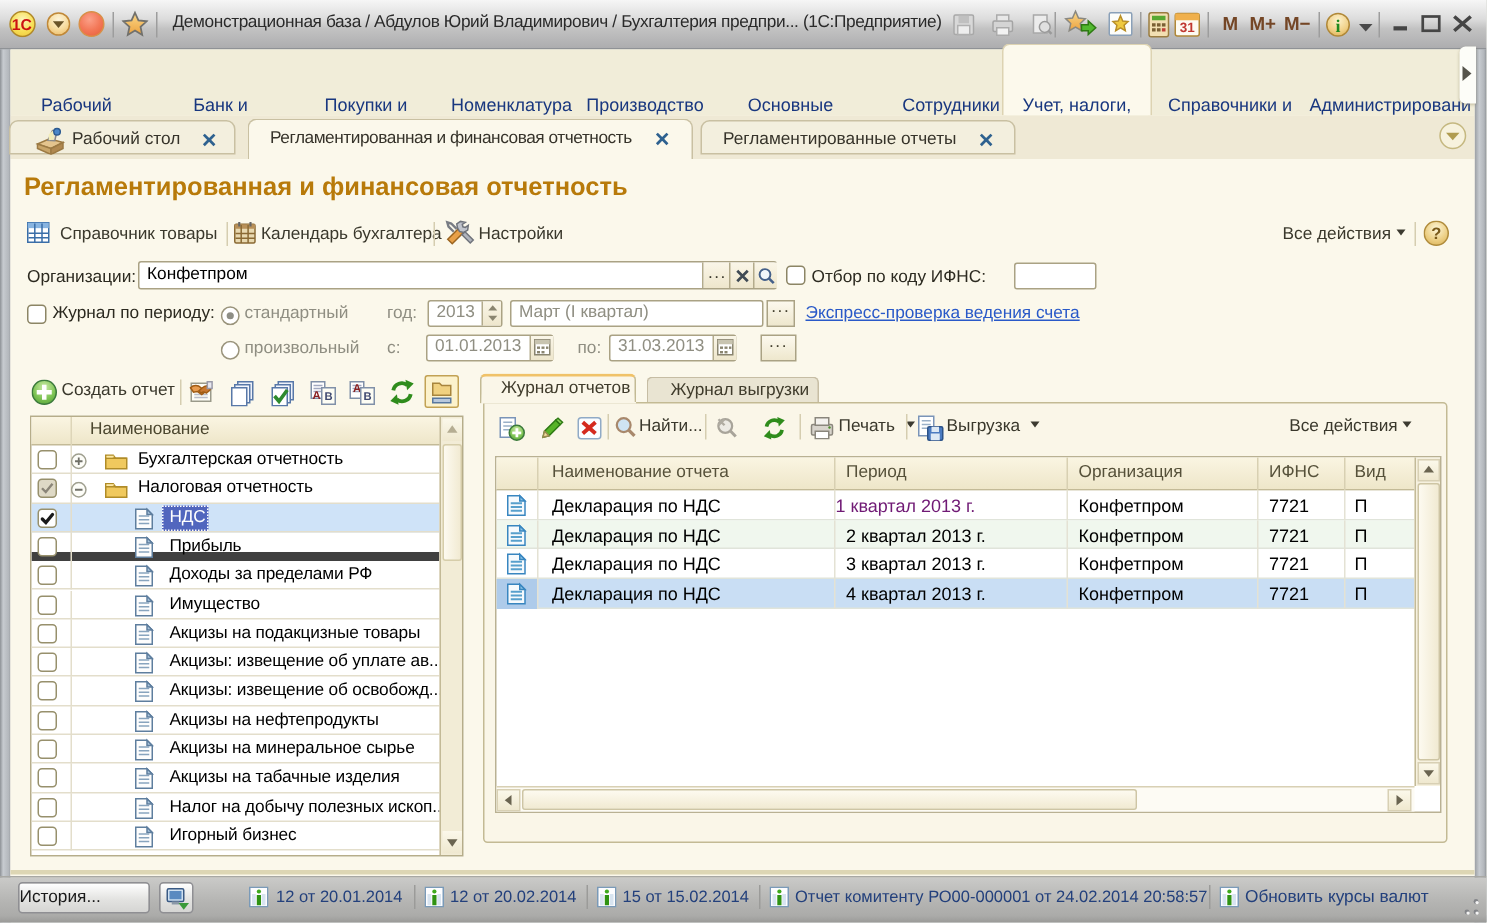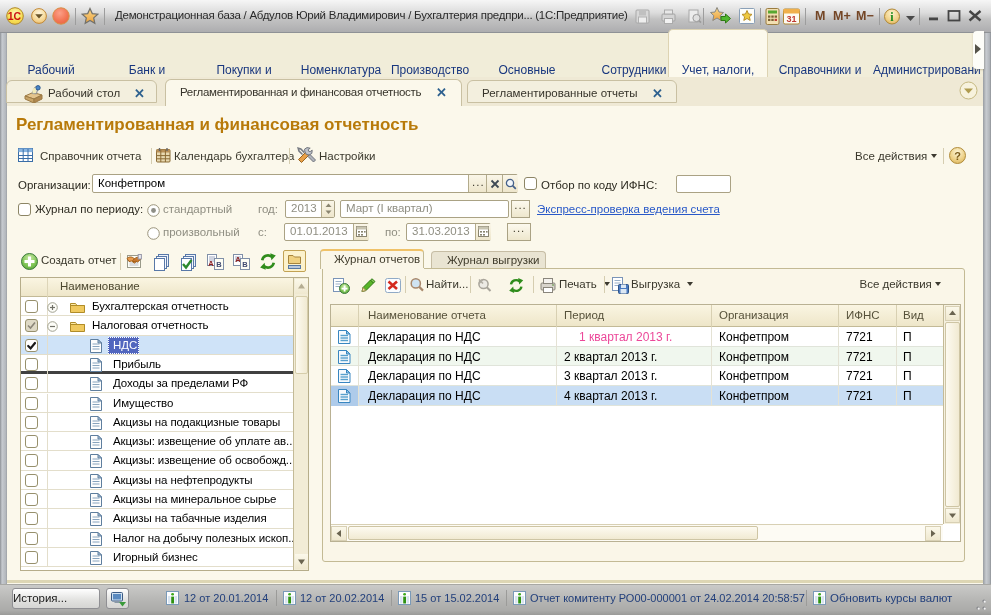--- a/index.html
+++ b/index.html
@@ -219,21 +219,21 @@
     <div class="abs" style="left:9px;top:9px;font-size:17px;font-weight:bold;color:#b87a0a">Регламентированная и финансовая отчетность</div>
 
     <svg class="abs" style="left:11px;top:42px" width="16" height="15">
       <rect x="0.5" y="0.5" width="14" height="13" fill="#fff" stroke="#3a6ea8"></rect>
       <rect x="0.5" y="0.5" width="14" height="3.6" fill="#88b4e0"></rect>
       <line x1="5.2" y1="1" x2="5.2" y2="13.5" stroke="#3a6ea8"></line>
         <line x1="10" y1="1" x2="10" y2="13.5" stroke="#3a6ea8"></line>
       <line x1="1" y1="7.5" x2="14.5" y2="7.5" stroke="#3a6ea8"></line>
         <line x1="1" y1="10.5" x2="14.5" y2="10.5" stroke="#3a6ea8"></line>
     </svg>
-    <div class="abs" style="left:33px;top:44px;color:#3a382c">Справочник отчета</div>
+    <div class="abs" style="left:33px;top:44px;color:#3a382c">Справочник товары</div>
     <div class="sepv" style="left:144px;top:42px;height:16px"></div>
     <svg class="abs" style="left:148px;top:41px" width="17" height="17">
       <rect x="1.5" y="2.5" width="13.5" height="12.5" rx="1" fill="#e8d9b0" stroke="#8a6a34"></rect>
       <rect x="1.5" y="2.5" width="13.5" height="3" fill="#b89058"></rect>
       <g stroke="#8a6a34">
           <line x1="5.8" y1="3" x2="5.8" y2="15"></line>
           <line x1="10.4" y1="3" x2="10.4" y2="15"></line>
           <line x1="2" y1="8.6" x2="15" y2="8.6"></line>
           <line x1="2" y1="11.8" x2="15" y2="11.8"></line>
         </g>
@@ -463,21 +463,21 @@
               <circle cx="5.5" cy="5.5" r="4.8" fill="#fdfdf8" stroke="#a0a090"></circle>
               <line x1="3" y1="5.5" x2="8" y2="5.5" stroke="#707068" stroke-width="1.2"></line>
             </svg>
         <svg class="abs" style="left:48px;top:3px" width="17" height="14">
               <path d="M1.5 3.5 L6.5 3.5 L8 5.5 L15.5 5.5 L15.5 12.5 L1.5 12.5 Z" fill="#f0c95e" stroke="#b08c28"></path>
               <path d="M1.5 5.5 L15.5 5.5" stroke="#b08c28"></path>
               <path d="M2 5 L6 5 L7.3 3.9 L2 3.9 Z" fill="#fce9a8"></path>
             </svg>
         <div class="abs" style="left:71px;top:3px;color:#000">Налоговая отчетность</div>
         </div>
-        <div class="abs" style="left:0;top:57.9px;width:272px;height:19.3px;border-bottom:3px solid #404040;">
+        <div class="abs" style="left:0;top:57.9px;width:272px;height:19.3px;border-bottom:6px solid #404040;">
         <div class="cb" style="left:4px;top:3px;border-color:#97906c"></div>
         <div class="sepv" style="left:26px;top:0;height:19.3px;background:#e3decb"></div>
         <svg class="abs" style="left:68px;top:2px" width="14" height="16">
               <path d="M1.5 1.5 L9 1.5 L12.5 5 L12.5 14.5 L1.5 14.5 Z" fill="#fdfdfd" stroke="#5e7e9e"></path>
               <path d="M9 1.5 L9 5 L12.5 5 Z" fill="#aac4dc" stroke="#5e7e9e"></path>
               <g stroke="#88a4be">
                 <line x1="3.5" y1="6" x2="10.5" y2="6"></line>
                 <line x1="3.5" y1="8.5" x2="10.5" y2="8.5"></line>
                 <line x1="3.5" y1="11" x2="10.5" y2="11"></line>
               </g>
@@ -737,21 +737,21 @@
                   <path d="M1.5 1.5 L9.5 1.5 L13 5 L13 14.5 L1.5 14.5 Z" fill="#f6fafd" stroke="#3886c0"></path>
                   <path d="M9.5 1.5 L9.5 5 L13 5 Z" fill="#8cc4e4" stroke="#3886c0"></path>
                   <g stroke="#58a0cc" stroke-width="1.4">
                     <line x1="3.5" y1="6.5" x2="11" y2="6.5"></line>
                     <line x1="3.5" y1="9" x2="11" y2="9"></line>
                     <line x1="3.5" y1="11.5" x2="11" y2="11.5"></line>
                   </g>
                 </svg>
               </div>
           <div class="abs" style="left:37px;top:3px;color:#000">Декларация по НДС</div>
-          <div class="abs" style="left:248px;top:3px;color:#ec4899">1 квартал 2013 г.</div>
+          <div class="abs" style="left:226px;top:3px;color:#701a75">1 квартал 2013 г.</div>
           <div class="abs" style="left:388px;top:3px;color:#000">Конфетпром</div>
           <div class="abs" style="left:515px;top:3px;color:#000">7721</div>
           <div class="abs" style="left:572px;top:3px;color:#000">П</div>
           <div class="sepv" style="left:27px;top:0;height:19.7px;background:#e4e2d4"></div>
           <div class="sepv" style="left:225px;top:0;height:19.7px;background:#e4e2d4"></div>
           <div class="sepv" style="left:380px;top:0;height:19.7px;background:#e4e2d4"></div>
           <div class="sepv" style="left:507px;top:0;height:19.7px;background:#e4e2d4"></div>
           <div class="sepv" style="left:565px;top:0;height:19.7px;background:#e4e2d4"></div>
           </div>
           <div class="abs" style="left:0;top:19.7px;width:612px;height:19.7px;background:#f0f7ee;border-bottom:1px solid #e0e4da">

